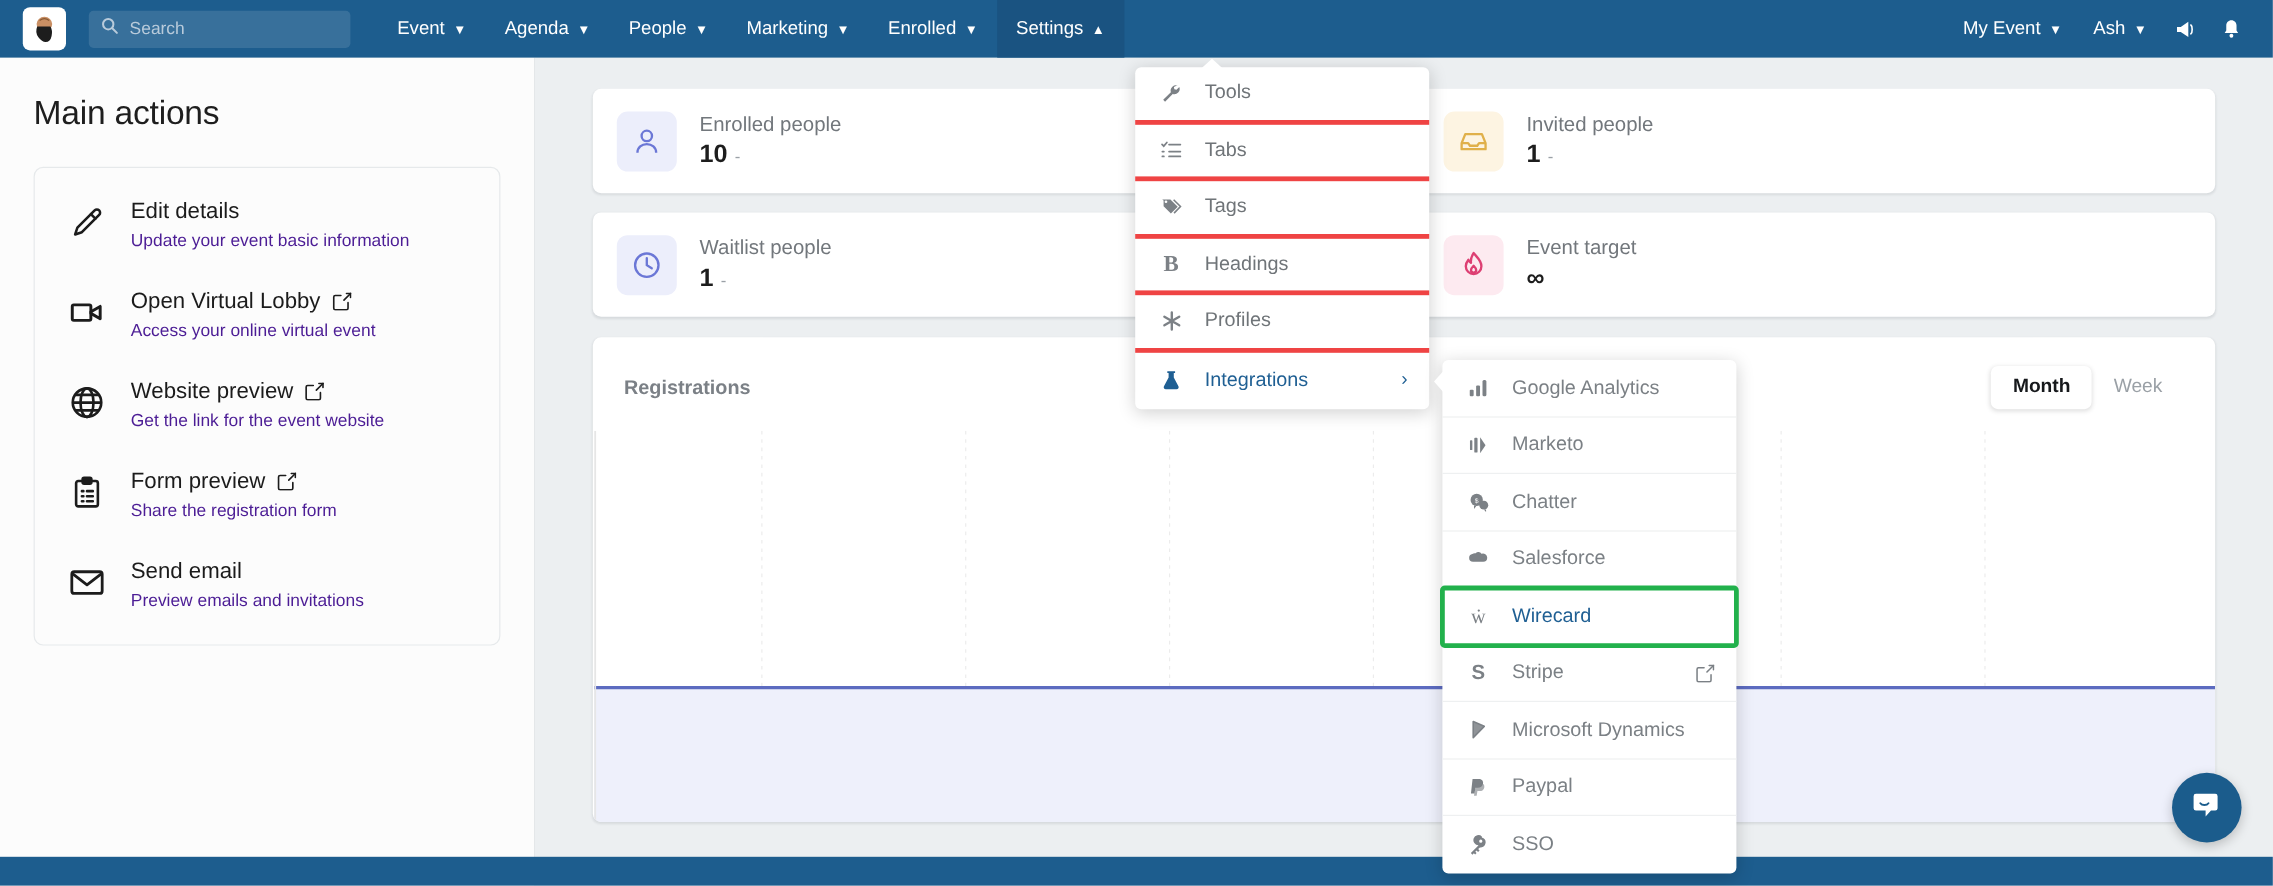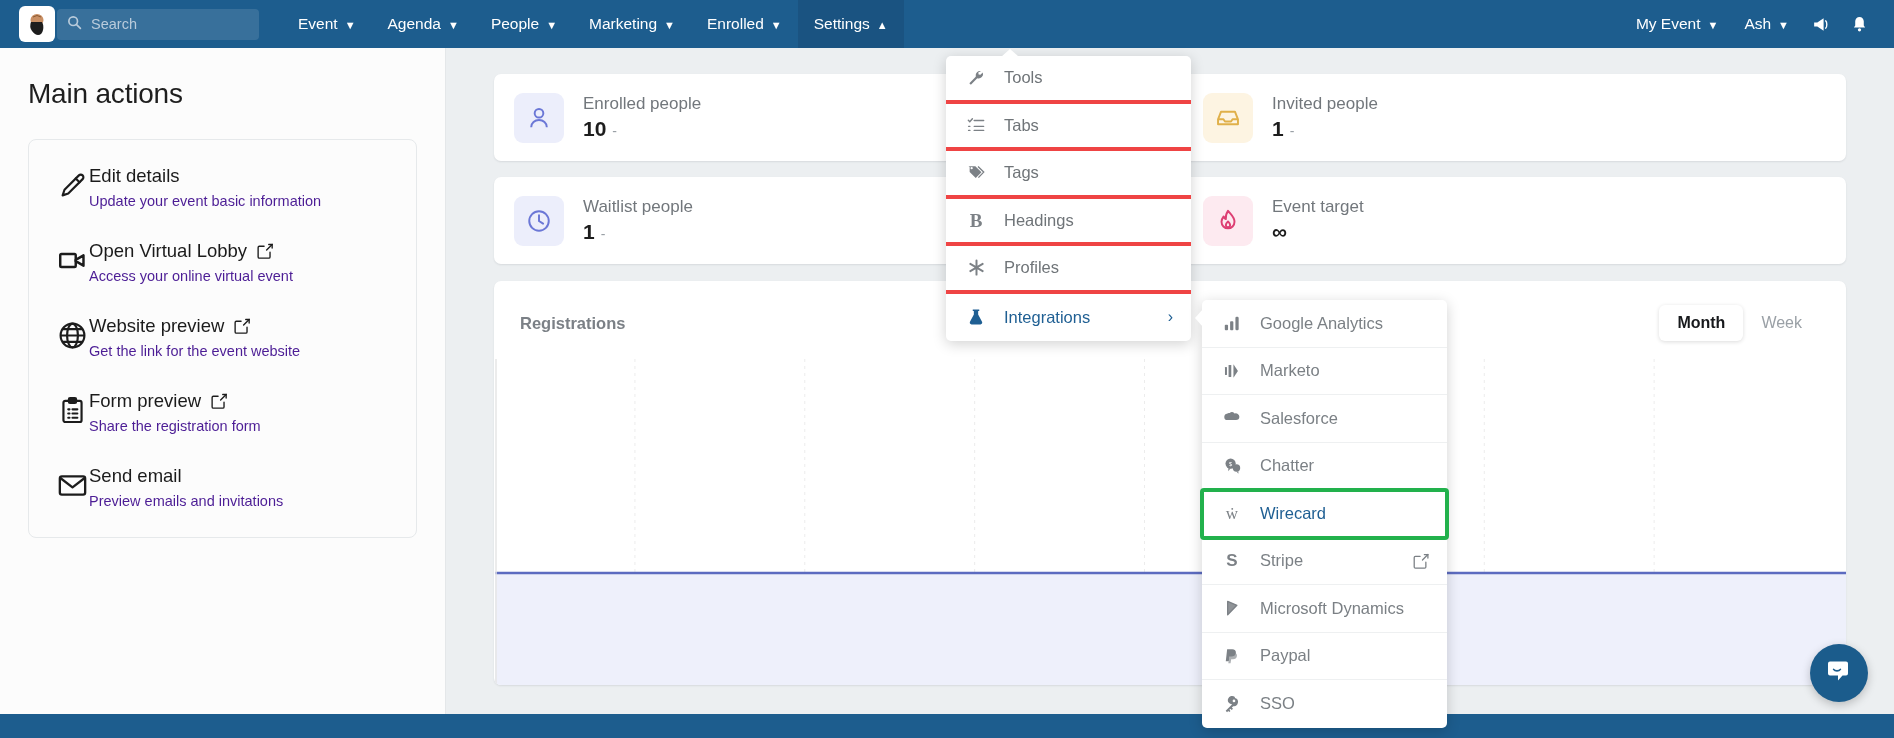--- a/index.html
+++ b/index.html
@@ -18,22 +18,22 @@
     display: flex; align-items: center;
     z-index: 60;
   }
   .brand-logo {
     width: 36px; height: 36px; margin-left: 19px;
     background: #ffffff; border-radius: 6px;
     display: flex; align-items: center; justify-content: center;
     overflow: hidden;
   }
   .search-box {
-    margin-left: 2px;
-    width: 202px; height: 31px;
+    margin-left: 19px;
+    width: 218px; height: 31px;
     background: rgba(255,255,255,0.12);
     border-radius: 4px;
     display: flex; align-items: center;
     padding-left: 10px;
   }
   .search-box .ph {
     color: #b9cbdb; font-size: 14.5px; margin-left: 9px;
   }
   .nav-items { display: flex; align-items: stretch; height: 48px; margin-left: 23px; }
   .nav-item {
@@ -66,21 +66,21 @@
     font-size: 28px; font-weight: 400; color: #1e1e1e;
     letter-spacing: -0.2px; margin-bottom: 29px;
   }
   .actions-card {
     background: #fcfcfc;
     border: 1px solid #e6e9eb;
     border-radius: 8px;
     padding: 10px 0 12px 0;
   }
   .action-row {
-    display: flex; align-items: flex-start; 
+    display: flex; align-items: flex-start; gap: 20px;
     padding: 14px 22px 14px 26px;
     cursor: pointer;
   }
   .action-icon {
     width: 34px; height: 34px; flex: 0 0 34px;
     display: flex; align-items: center; justify-content: center;
     color: #1c1c1c; margin-top: 5px;
   }
   .action-title {
     font-size: 18.5px; color: #1b1b1b; font-weight: 400;
@@ -607,38 +607,38 @@
         <rect x="2.2" y="5.5" width="2.2" height="9" rx="0.6"></rect>
         <rect x="6.2" y="3.2" width="3" height="13.6" rx="0.8"></rect>
         <path d="M11.6 2.6l5 7.4-5 7.4z"></path>
       </svg>
     </span>
     <span>Marketo</span>
   </div>
 
   <div class="sub-item">
     <span class="mi-icon">
-      <svg width="20" height="20" viewBox="0 0 22 20" fill="currentColor">
-        <path d="M8.5 4.6a3.3 3.3 0 0 1 5.3.5 3.9 3.9 0 0 1 5.3 3.6 3.7 3.7 0 0 1-3.7 3.6H6.1A3.6 3.6 0 0 1 2.5 8.8a3.6 3.6 0 0 1 3-3.5 3.4 3.4 0 0 1 3-0.7z"></path>
-      </svg>
-    </span>
-    <span>Salesforce</span>
-  </div>
-
-  <div class="sub-item">
-    <span class="mi-icon">
       <svg width="19" height="19" viewBox="0 0 20 20" fill="currentColor">
         <circle cx="8" cy="8" r="5.4"></circle>
         <path d="M8 13l-2.4 3v-3z"></path>
         <circle cx="14.2" cy="12.6" r="3.9"></circle>
         <path d="M14.2 16.3l2 2.4v-2.4z"></path>
         <text x="8" y="10.6" font-size="6" fill="#ffffff" text-anchor="middle" font-family="Liberation Sans, sans-serif">$</text>
       </svg>
     </span>
     <span>Chatter</span>
+  </div>
+
+  <div class="sub-item">
+    <span class="mi-icon">
+      <svg width="20" height="20" viewBox="0 0 22 20" fill="currentColor">
+        <path d="M8.5 4.6a3.3 3.3 0 0 1 5.3.5 3.9 3.9 0 0 1 5.3 3.6 3.7 3.7 0 0 1-3.7 3.6H6.1A3.6 3.6 0 0 1 2.5 8.8a3.6 3.6 0 0 1 3-3.5 3.4 3.4 0 0 1 3-0.7z"></path>
+      </svg>
+    </span>
+    <span>Salesforce</span>
   </div>
 
   <div class="sub-item selected">
     <span class="mi-icon">
       <span style="font-family:'Liberation Serif',serif;font-size:17px;line-height:1;">ẇ</span>
     </span>
     <span>Wirecard</span>
   </div>
 
   <div class="sub-item">

